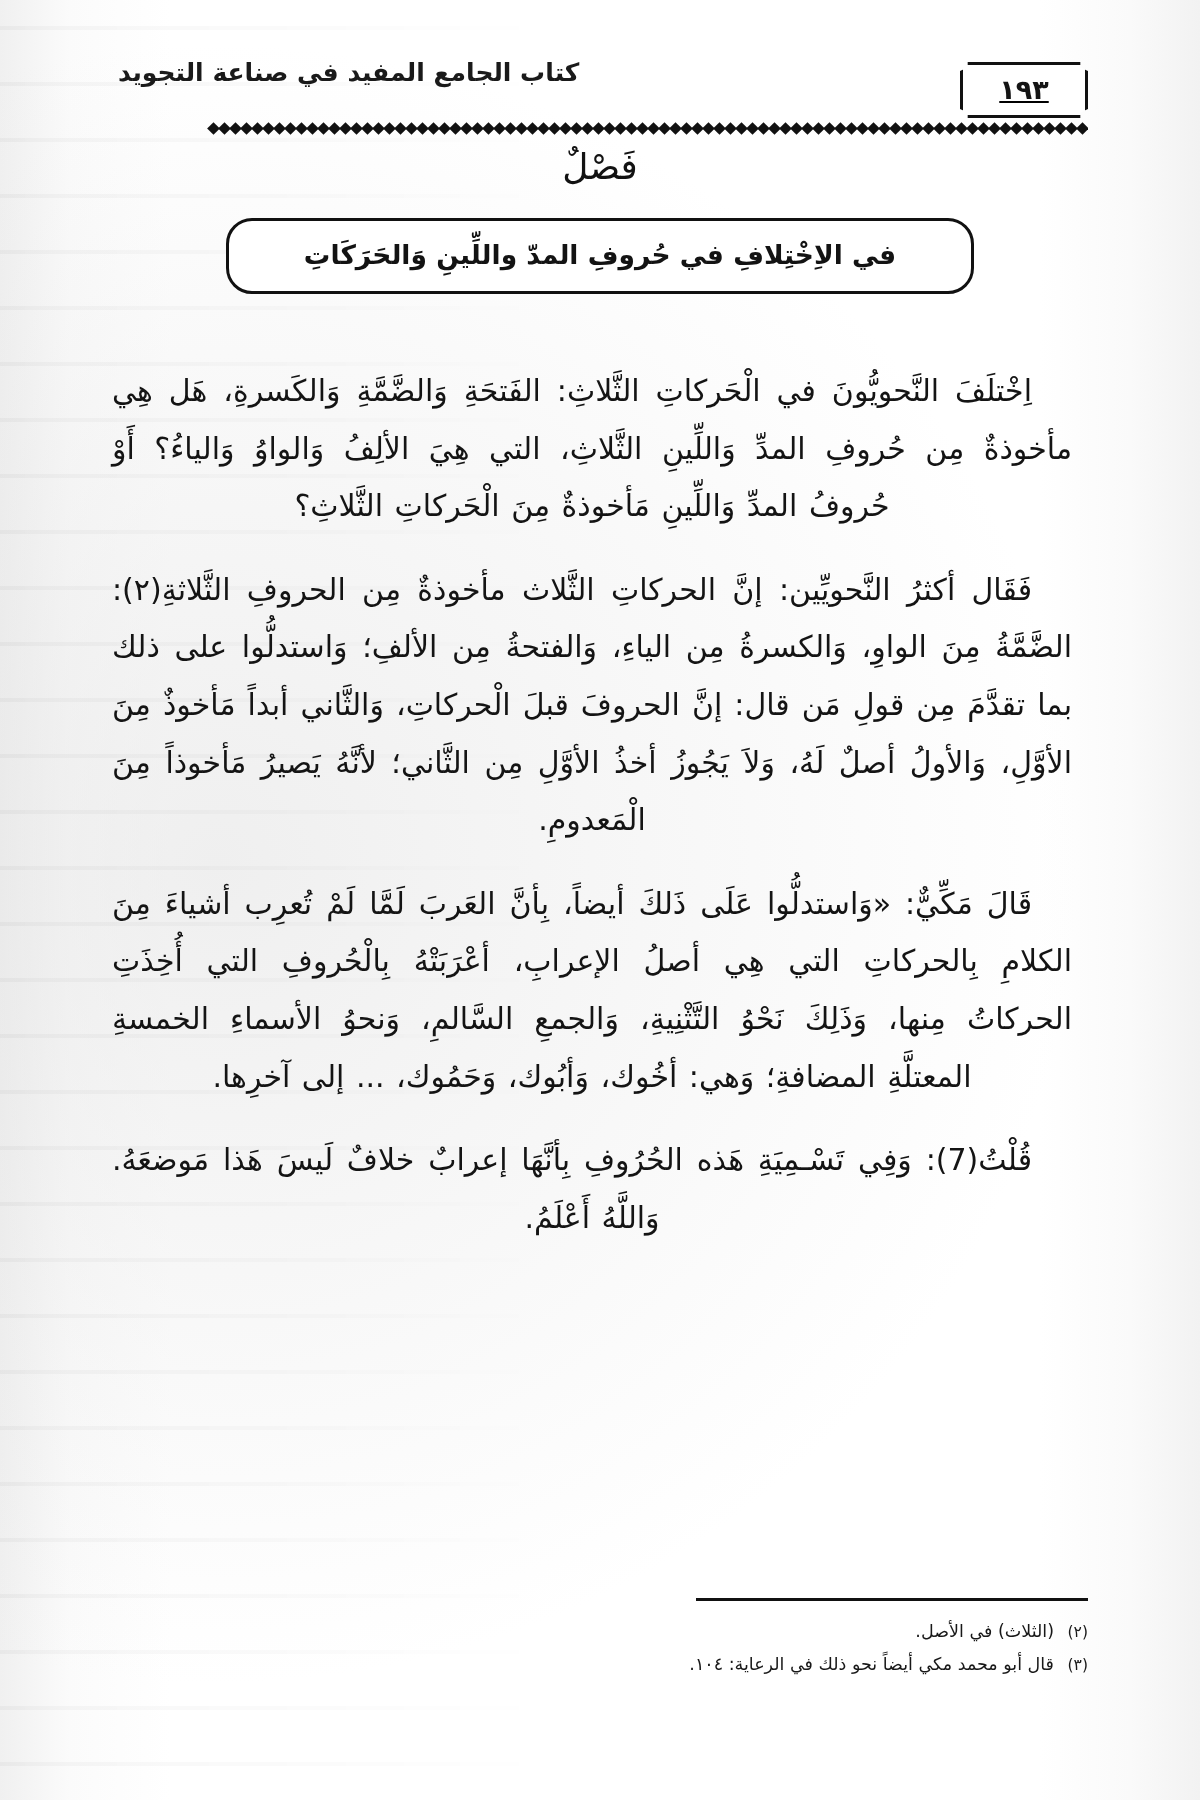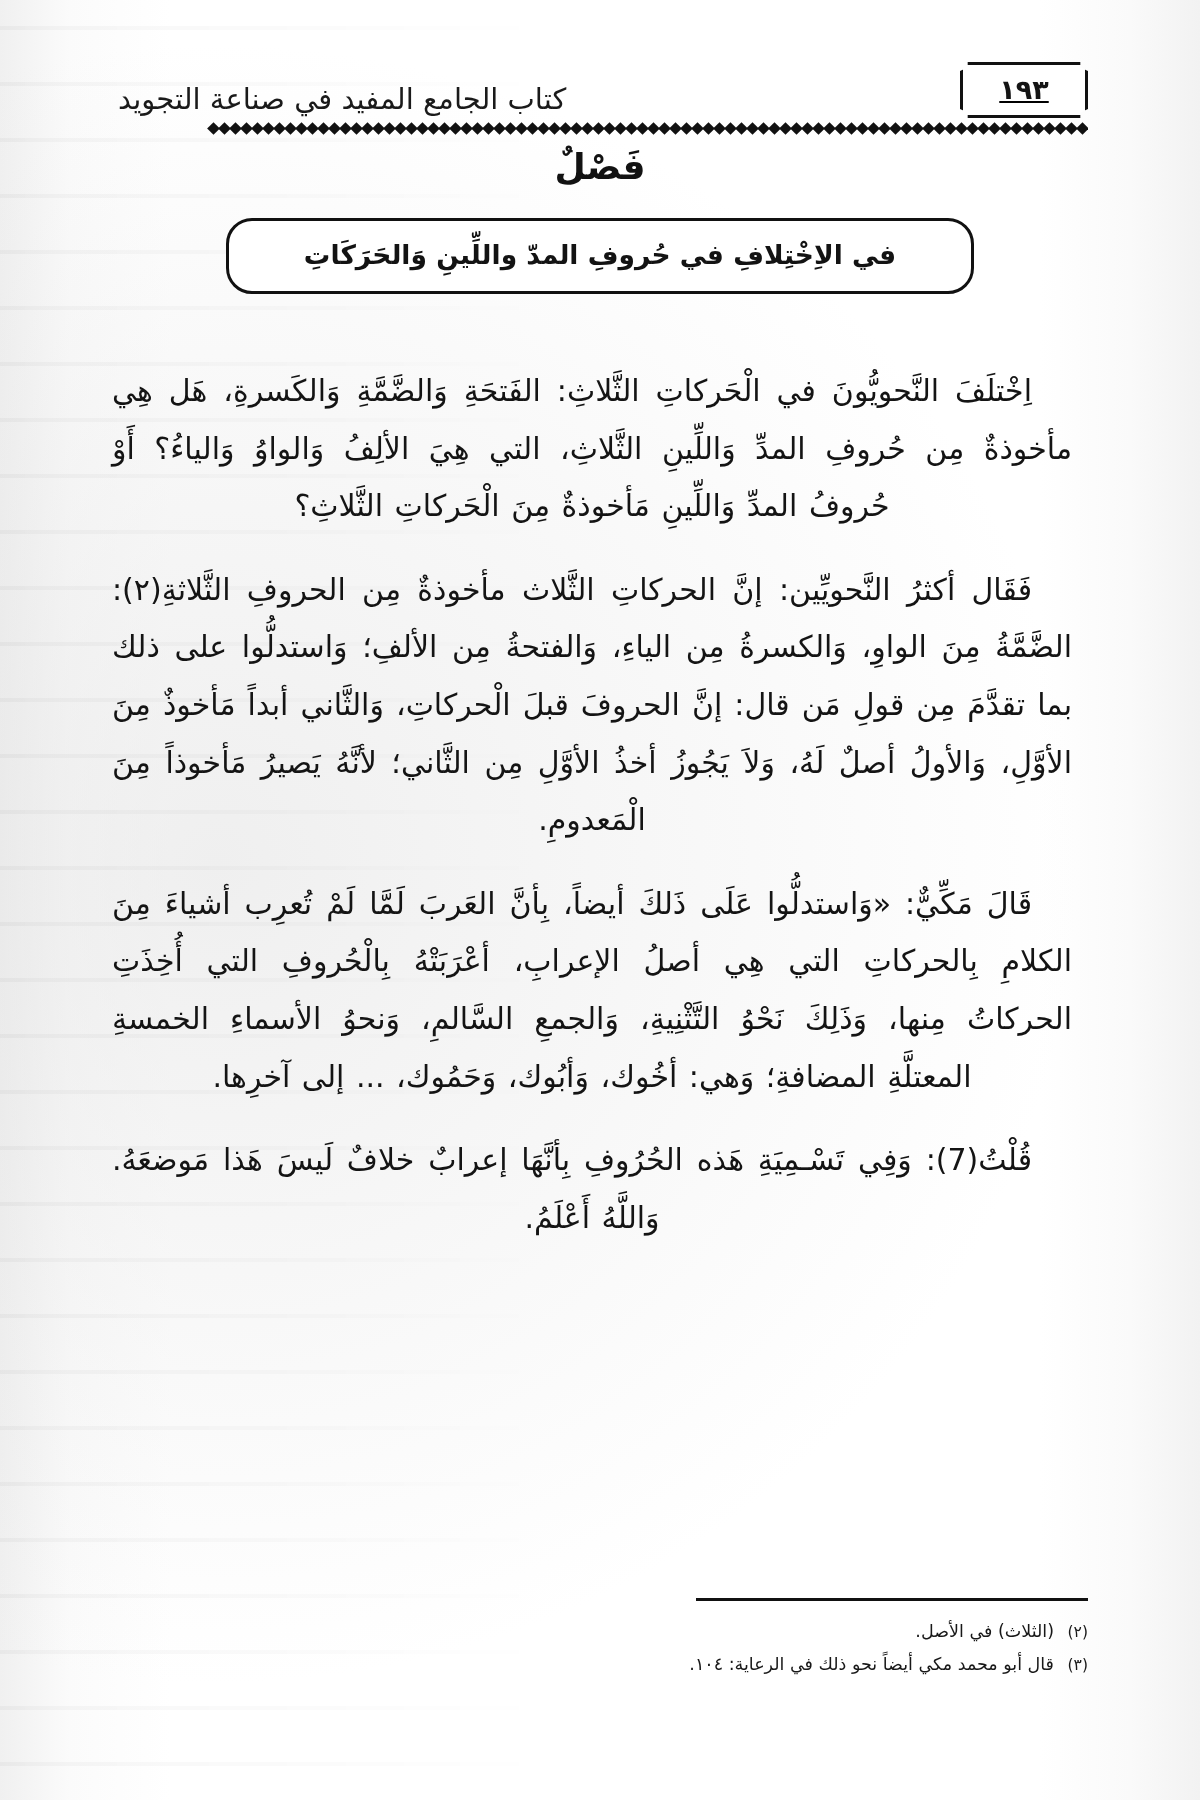--- a/index.html
+++ b/index.html
@@ -80,23 +80,23 @@
     font-family: "DejaVu Sans", "Liberation Sans", sans-serif;
     font-size: 27px;
     font-weight: 700;
     letter-spacing: 1px;
     color: #141414;
     transform: translateY(-1px);
   }
   .book-title {
     position: absolute;
     left: 6px;
-    top: 24px;
-    font-size: 29px;
-    font-weight: 400;
+    top: 0;
+    font-size: 25px;
+    font-weight: 700;
     color: #1a1a1a;
     letter-spacing: 0.5px;
     white-space: nowrap;
     font-family: "DejaVu Sans", "Liberation Sans", sans-serif;
   }
 
   
   .diamond-rule {
     position: absolute;
     top: 120px;
@@ -119,21 +119,21 @@
   }
 
   
   .fasl {
     position: absolute;
     top: 146px;
     right: 0;
     left: 0;
     text-align: center;
     font-size: 36px;
-    font-weight: 700;
+    font-weight: 400;
     color: #121212;
     letter-spacing: 0.5px;
   }
 
   
   .title-box {
     position: absolute;
     top: 218px;
     right: 114px;
     left: 114px;

